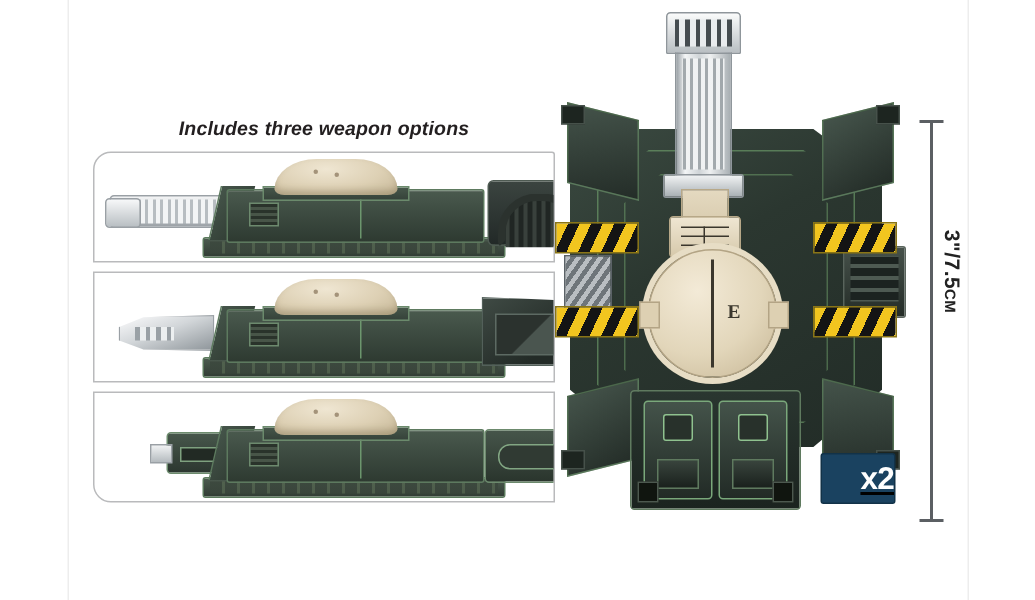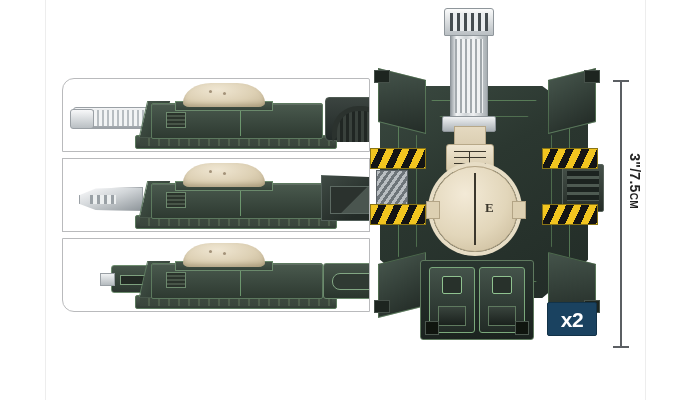--- a/index.html
+++ b/index.html
@@ -302,37 +302,38 @@
     transform:rotate(90deg);transform-origin:center;
     font-size:14px;font-weight:bold;color:#222;white-space:nowrap;
     letter-spacing:.3px;
   }
   .dim-label .unit{font-size:10px;}
 
   
   .badge-x2{
     position:absolute;left:547px;top:302px;width:48px;height:32px;
     background:#1a4260;border:1px solid #123248;border-radius:2px;
-    display:flex;align-items:center;justify-content:center;
+    display:flex;align-items:center;justify-content:flex-end;text-decoration:underline;
   }
   .badge-x2 span{
     color:#ffffff;font-size:21px;font-weight:bold;line-height:1;
     letter-spacing:-.5px;
   }
 </style>
 </head>
 <body>
 
 <div class="stage">
 
   <div class="guide left"></div>
   <div class="guide right"></div>
 
   <div class="options-block">
 
+    <p class="options-title">Includes three weapon options</p>
 
     <div class="opt-panel first">
       <div class="tank">
         <div class="treads"></div>
         <div class="wpn wpn-long"></div>
         <div class="hull-slope"></div>
         <div class="hull">
           <div class="hull-vent"></div>
         </div>
         <div class="dome-base"></div>

